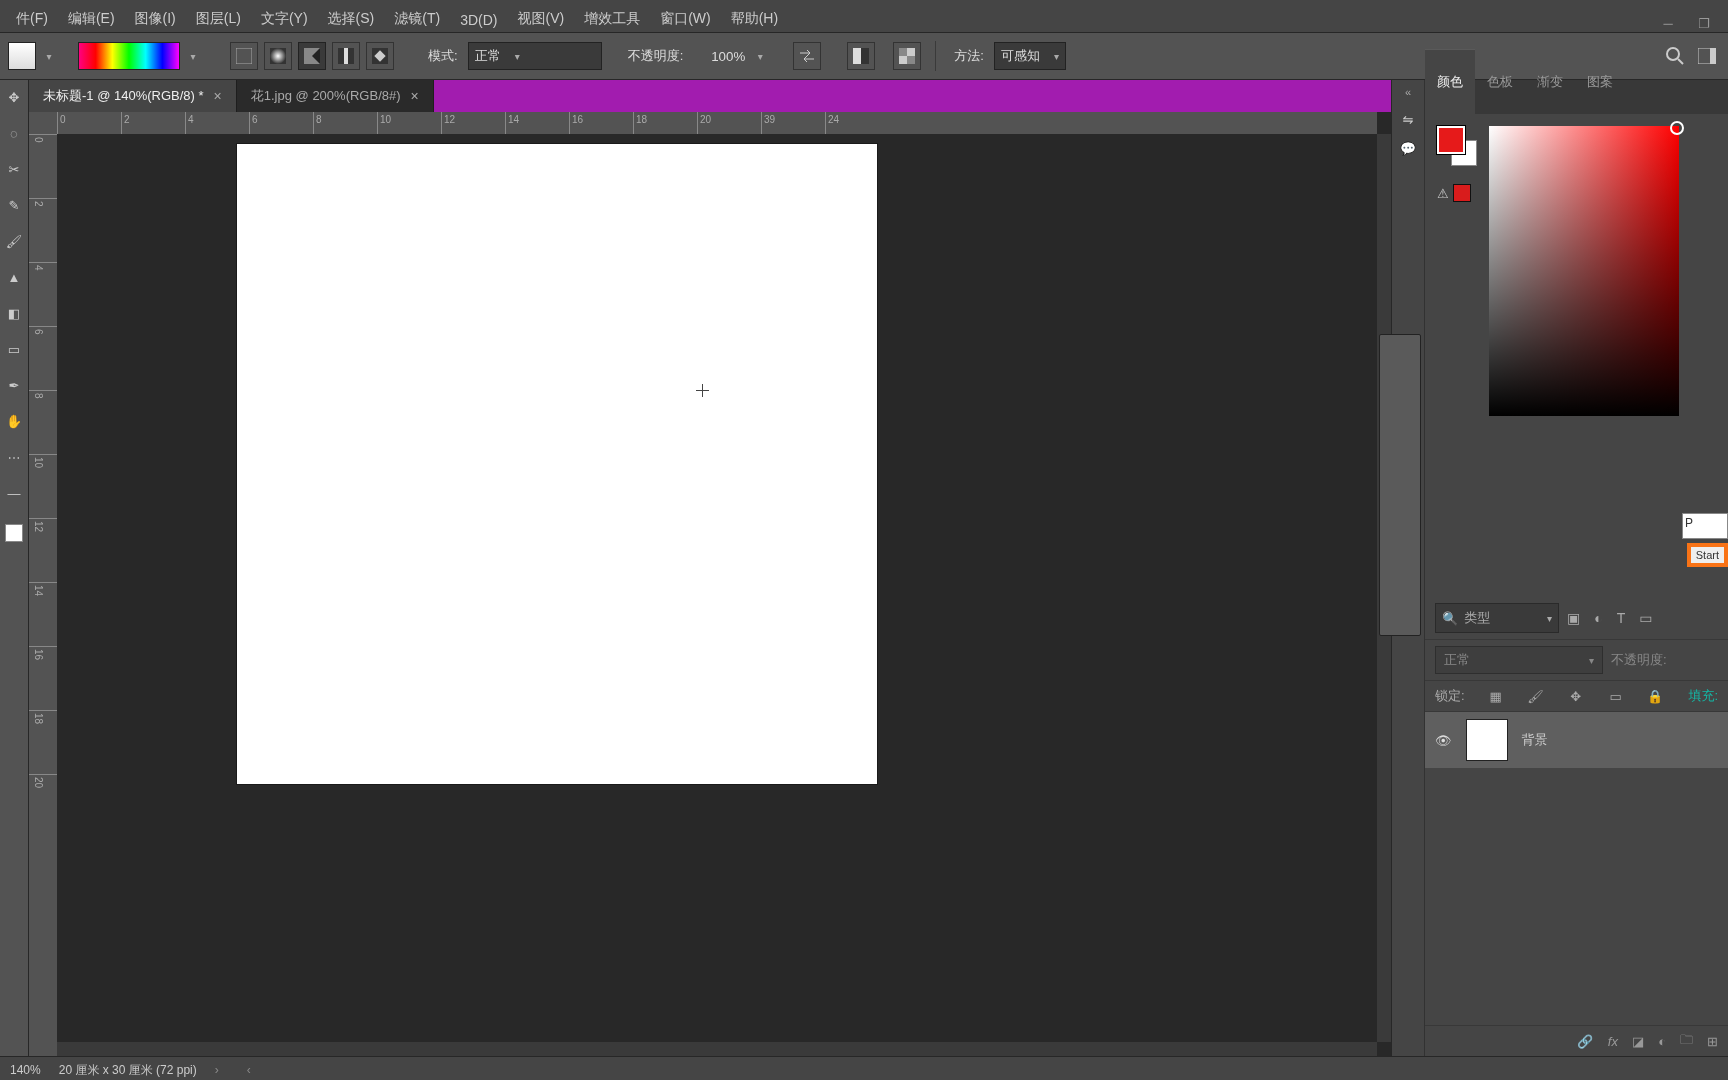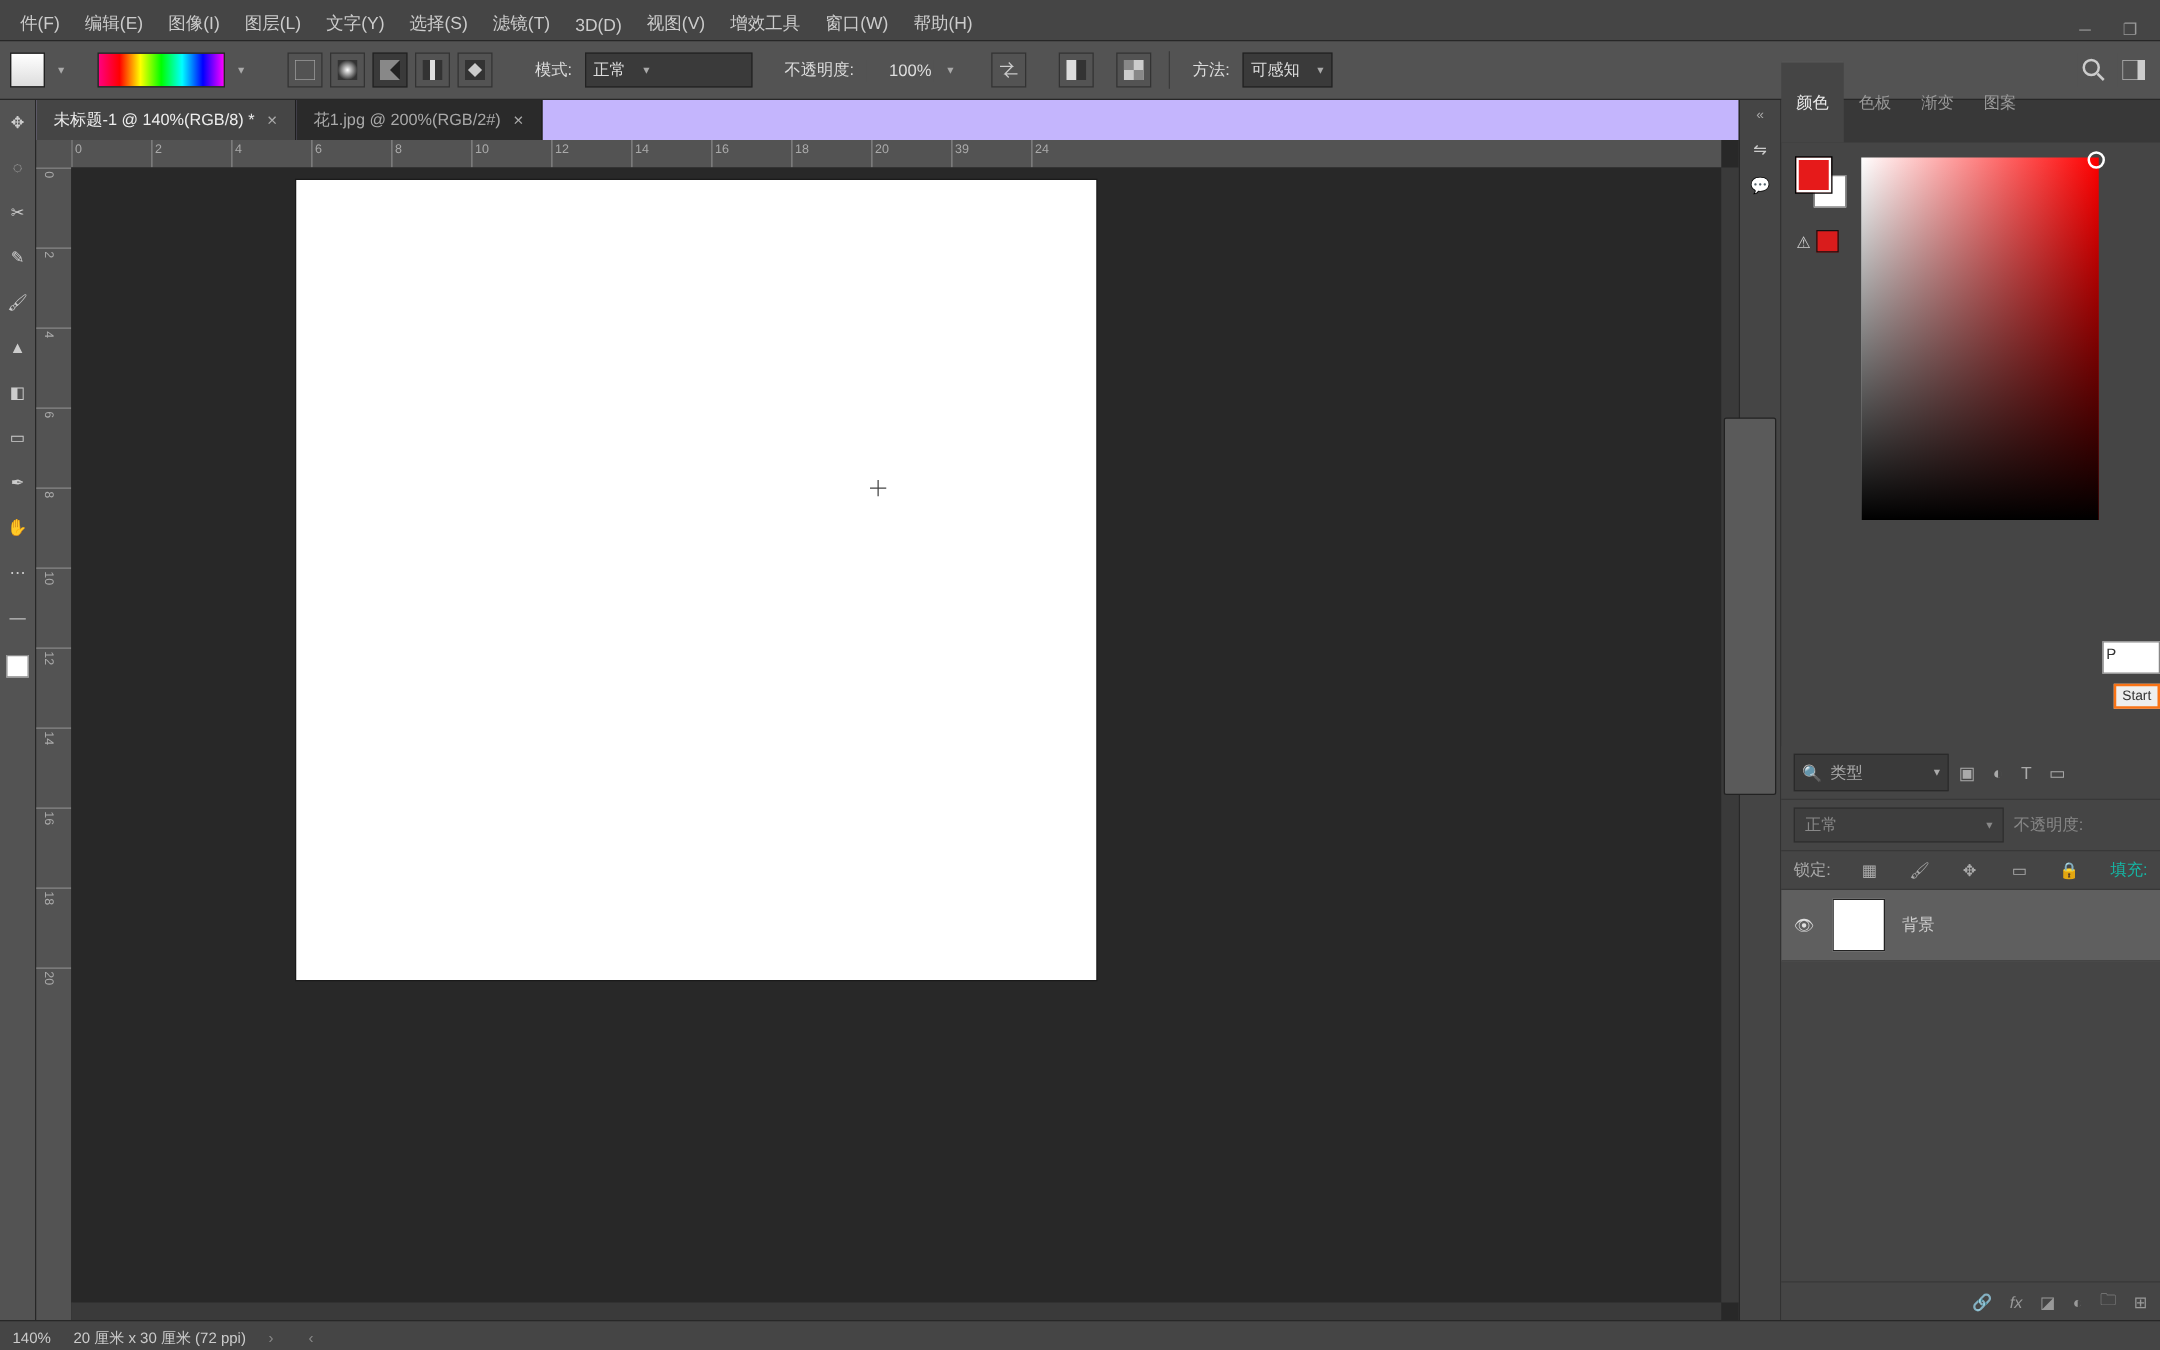--- a/index.html
+++ b/index.html
@@ -15,21 +15,21 @@
 .ob-btn.active{background:#3a3a3a;border-color:#222}
 .ob-label{margin:0 4px;font-size:13px;color:#ddd}
 .ob-select{background:#3a3a3a;border:1px solid #222;color:#ddd;height:26px;padding:0 6px;display:flex;align-items:center;gap:14px}
 .ob-select .arr,.ob-drop .arr{font-size:10px;color:#aaa}
 .ob-num{background:#535353;border:none;color:#ddd;width:50px;text-align:right}
 .ob-sep{width:1px;height:30px;background:#3a3a3a;margin:0 8px}
 .main{display:flex;height:calc(100% - 32px - 46px - 26px)}
 .tool-col{width:28px;background:#535353;border-right:1px solid #272727;display:flex;flex-direction:column;align-items:center;padding-top:6px;gap:14px}
 .tool-col .tool{width:22px;height:22px;display:flex;align-items:center;justify-content:center;color:#ccc}
 .doc-area{flex:1;display:flex;flex-direction:column;background:#282828;min-width:0}
-.tab-strip{height:32px;background:#c4b5fd;display:flex;align-items:flex-start}
+.tab-strip{height:32px;background:#a21caf;display:flex;align-items:flex-start}
 .doc-tab{height:32px;padding:0 14px;display:flex;align-items:center;gap:10px;background:#2a2a2a;color:#aaa;font-size:13px;border-right:1px solid #1e1e1e}
 .doc-tab.active{background:#454545;color:#eee}
 .doc-tab .close{color:#aaa;font-size:14px}
 .canvas-wrap{flex:1;position:relative;display:flex}
 .ruler-h{position:absolute;left:28px;top:0;right:14px;height:22px;background:#535353;border-bottom:1px solid #2a2a2a;display:flex;color:#aaa;font-size:10px;overflow:hidden}
 .ruler-h .tick{position:relative;height:100%;flex:0 0 63px;border-left:1px solid #888}
 .ruler-h .tick span{position:absolute;left:2px;top:2px}
 .ruler-v{position:absolute;left:0;top:22px;bottom:0;width:28px;background:#535353;border-right:1px solid #2a2a2a;color:#aaa;font-size:10px}
 .ruler-v .tick{position:relative;height:63px;border-top:1px solid #888}
 .ruler-v .tick span{writing-mode:vertical-rl;position:absolute;left:4px;top:2px}
@@ -52,21 +52,21 @@
 .pnl-tab.active{background:#454545;color:#eee;border-top:1px solid #5a5a5a}
 .color-body{flex:1;padding:12px;display:flex;gap:12px;position:relative;min-height:280px}
 .fgbg{position:relative;width:40px;height:60px}
 .fg{position:absolute;width:24px;height:24px;border:2px solid #fff;outline:1px solid #000;top:0;left:0}
 .bg{position:absolute;width:24px;height:24px;background:#fff;border:1px solid #888;top:14px;left:14px}
 .warn-row{position:absolute;left:12px;top:70px;display:flex;align-items:center;gap:4px;color:#ccc}
 .warn-sw{width:16px;height:16px;border:1px solid #111}
 .picker{width:190px;height:290px;position:relative;background:linear-gradient(to top,#000,rgba(0,0,0,0)),linear-gradient(to right,#fff,#ff0000)}
 .picker-cursor{position:absolute;width:10px;height:10px;border:2px solid #fff;border-radius:50%;right:-5px;top:-5px}
 .hex-box{position:absolute;right:0;bottom:58px;width:40px;height:20px;background:#fff;border:1px solid #888;color:#333;padding:2px;font-size:12px}
-.start-box{position:absolute;right:0;bottom:30px;background:#eee;border:2px solid #f97316;color:#333;padding:2px 5px;font-size:11px}
+.start-box{position:absolute;right:0;bottom:30px;background:#eee;border:4px solid #f97316;color:#333;padding:2px 5px;font-size:11px}
 .layers-body{flex:1;display:flex;flex-direction:column;background:#454545}
 .layer-row-controls{display:flex;align-items:center;gap:8px;padding:6px 10px;border-bottom:1px solid #383838}
 .layer-filter{flex:0 0 110px;height:28px;background:#3a3a3a;border:1px solid #2a2a2a;display:flex;align-items:center;padding:0 6px;color:#aaa;gap:6px}
 .filter-icons{display:flex;gap:14px;color:#aaa;font-size:14px}
 .layer-blend-row{display:flex;align-items:center;padding:6px 10px;border-bottom:1px solid #383838;gap:8px}
 .blend-sel{flex:0 0 150px;height:26px;background:#3e3e3e;border:1px solid #2e2e2e;display:flex;align-items:center;justify-content:space-between;padding:0 8px;color:#888}
 .lock-row{display:flex;align-items:center;gap:22px;padding:6px 10px;border-bottom:1px solid #383838;color:#aaa}
 .lock-row .li{width:18px;text-align:center}
 .layer-list{flex:1;overflow:auto}
 .layer-item{height:56px;display:flex;align-items:center;padding:0 10px;background:#5a5a5a;border-bottom:1px solid #454545;gap:14px}
@@ -216,21 +216,21 @@
     <div style="width:16px;height:16px;background:#fff;border:1px solid #888;margin-top:6px"></div>
   </div>
 
   <div class="doc-area">
     <div class="tab-strip">
       <div class="doc-tab active">
         <span>未标题-1 @ 140%(RGB/8) *</span>
         <span class="close">×</span>
       </div>
       <div class="doc-tab">
-        <span>花1.jpg @ 200%(RGB/2#)</span>
+        <span>花1.jpg @ 200%(RGB/8#)</span>
         <span class="close">×</span>
       </div>
     </div>
     <div class="canvas-wrap">
       <div class="ruler-corner"></div>
       <div class="ruler-h" id="ruler-h">
           <div class="tick">
             <span>0</span>
           </div>
           <div class="tick">

